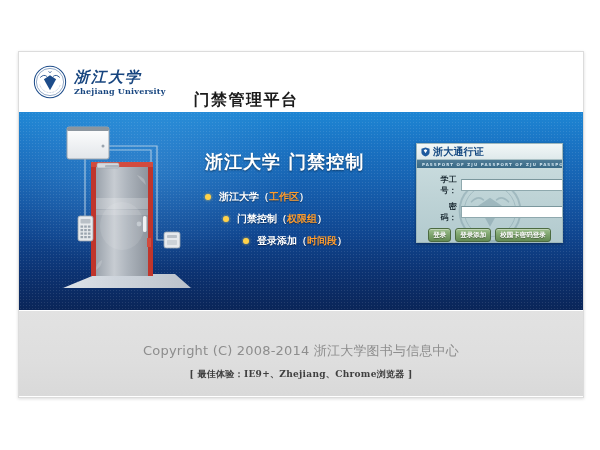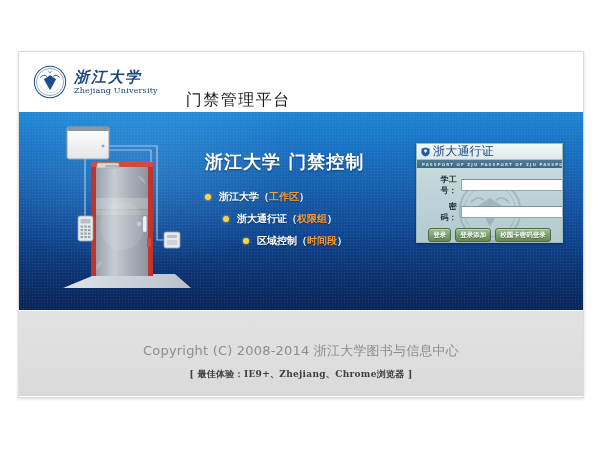--- a/index.html
+++ b/index.html
@@ -61,28 +61,28 @@
     font-size: 15px;
     font-weight: bold;
     font-style: italic;
     color: #17457f;
     letter-spacing: 2px;
     line-height: 17px;
   }
   .uni-en {
     font-family: "DejaVu Serif", "Liberation Serif", serif;
     font-size: 8px;
-    font-weight: normal;
+    font-weight: bold;
     color: #17457f;
     letter-spacing: 0.2px;
     line-height: 10px;
   }
   .platform-title {
     font-size: 16px;
-    font-weight: normal;
+    font-weight: bold;
     color: #1b1b1b;
     letter-spacing: 1.5px;
     margin-top: 36px;
   }
 
   
   #banner {
     position: relative;
     height: 198px;
     background:
@@ -197,22 +197,22 @@
     padding-left: 4px;
     border-bottom: 1px solid #a8c0c4;
   }
   .shield-icon {
     width: 9px;
     height: 10px;
     margin-right: 3px;
     flex: 0 0 auto;
   }
   .lp-title-cn {
-    font-size: 12px;
-    font-weight: normal;
+    font-size: 10px;
+    font-weight: bold;
     color: #11467f;
     line-height: 9px;
     letter-spacing: 0.2px;
   }
   .lp-subbar {
     position: relative;
     height: 8px;
     background: linear-gradient(180deg, #4e7b96 0%, #3a6a86 100%);
     display: flex;
     align-items: center;
@@ -405,27 +405,27 @@
         <div class="slogan-main">浙江大学  门禁控制</div>
         <div class="feature-list">
           <div class="feature-item">
             <span class="bullet-dot"></span>
             <span>浙江大学（</span>
               <span class="hl">工作区</span>
               <span>）</span>
           </div>
           <div class="feature-item indent-1">
             <span class="bullet-dot"></span>
-            <span>浙大通行证（</span>
+            <span>门禁控制（</span>
               <span class="hl">权限组</span>
               <span>）</span>
           </div>
           <div class="feature-item indent-2">
             <span class="bullet-dot"></span>
-            <span>区域控制（</span>
+            <span>登录添加（</span>
               <span class="hl">时间段</span>
               <span>）</span>
           </div>
         </div>
       </div>
 
       <div id="login-panel">
         <svg class="seal-watermark" viewBox="0 0 100 100">
           <circle cx="50" cy="50" r="46" fill="none" stroke="#5d7f8c" stroke-width="3"></circle>
           <circle cx="50" cy="50" r="39" fill="none" stroke="#5d7f8c" stroke-width="1.4"></circle>

